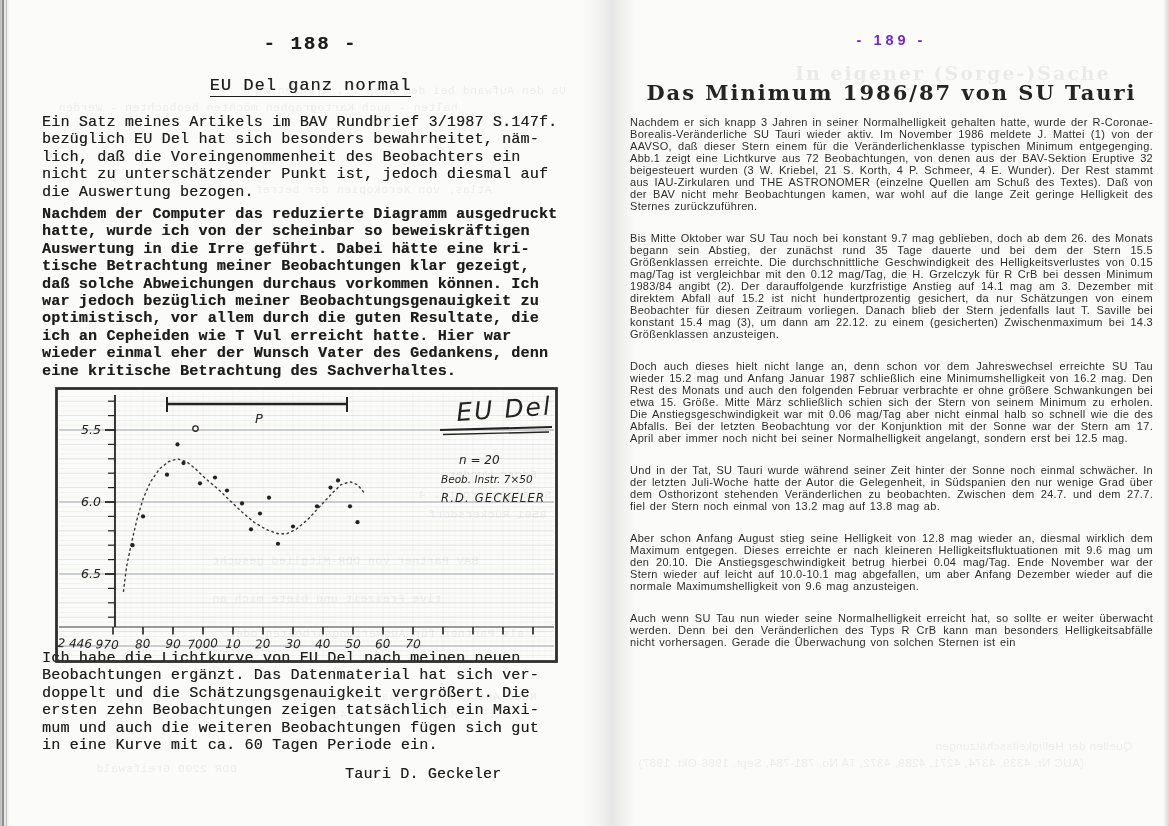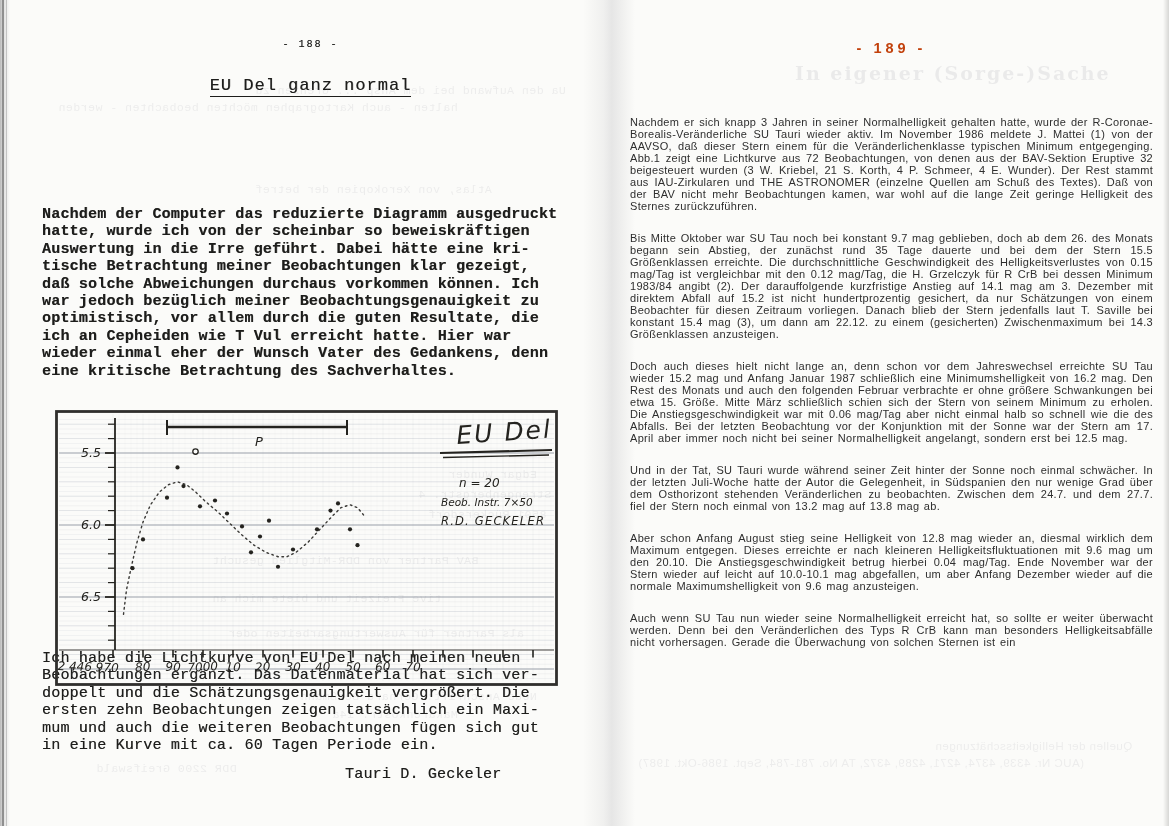--- a/index.html
+++ b/index.html
@@ -13,36 +13,36 @@
   .gutter{position:absolute;left:583px;top:0;bottom:0;width:52px;z-index:1;
     background:linear-gradient(90deg,rgba(140,140,145,0) 0,rgba(140,140,145,.10) 40%,rgba(120,120,128,.16) 55%,rgba(140,140,145,0) 100%);}
   .edge-right{position:absolute;right:0;top:0;bottom:0;width:6px;z-index:5;
     background:linear-gradient(270deg,#d7d7d5 0,rgba(255,255,255,0) 6px);}
 
   
   .page-left{position:absolute;left:42px;top:0;width:537px;height:826px;z-index:2;}
   .tw{font-family:"Liberation Mono","DejaVu Sans Mono",monospace;color:#1d1d1b;
       font-size:15px;line-height:17.4px;white-space:pre-wrap;letter-spacing:.2px;
       text-shadow:.35px 0 0 rgba(20,20,20,.55);}
-  .pl-header{position:absolute;top:36px;left:0;width:100%;text-align:center;font-size:10px;letter-spacing:2px;}
+  .pl-header{position:absolute;top:36px;left:0;width:100%;text-align:center;font-size:19px;letter-spacing:2px;font-weight:bold;}
   .pl-title{position:absolute;top:77px;left:0;width:100%;text-align:center;font-size:17px;}
   .pl-title span{border-bottom:1.6px solid #1d1d1b;padding-bottom:1px;letter-spacing:1px;}
   .pl-p1{position:absolute;top:114px;left:0;}
   .pl-p2{position:absolute;top:206px;left:0;font-weight:bold;}
   .pl-p3{position:absolute;top:650px;left:0;}
   .pl-sig{position:absolute;top:766px;left:303px;}
 
   
-  .chart-wrap{position:absolute;left:13px;top:410px;width:532px;height:276px;z-index:2;}
+  .chart-wrap{position:absolute;left:13px;top:387px;width:532px;height:276px;z-index:2;}
   .hw{font-family:"DejaVu Sans",sans-serif;font-style:italic;fill:#24231f;}
 
   
   .page-right{position:absolute;left:630px;top:0;width:523px;height:826px;z-index:2;}
   .pr-header{position:absolute;top:32px;left:0;width:100%;text-align:center;
-     font-size:14.5px;letter-spacing:4px;color:#c2410c;font-weight:bold;margin-top:8px;}
+     font-size:14.5px;letter-spacing:4px;color:#6d28d9;font-weight:bold;}
   .pr-title{position:absolute;top:80px;left:0;width:100%;text-align:center;
      font-family:"DejaVu Serif",serif;font-size:21px;letter-spacing:2px;color:#242424;font-weight:bold;}
   .pr-body{position:absolute;top:112px;left:0;width:523px;}
   .pr-body p{margin:4px 0 20px 0;font-size:11px;line-height:12px;color:#2e2e2e;
      text-align:justify;letter-spacing:.3px;word-spacing:1.2px;}
 
   
   .ghost-layer{position:absolute;inset:0;z-index:3;pointer-events:none;}
   .ghost{position:absolute;color:#8e8e99;opacity:.13;font-size:11.5px;letter-spacing:.5px;white-space:nowrap;
      font-family:"Liberation Sans",sans-serif;}
@@ -55,20 +55,25 @@
 
 <div class="edge-left"></div>
 <div class="edge-line1"></div>
 <div class="edge-line2"></div>
 <div class="gutter"></div>
 <div class="edge-right"></div>
 
 <div class="page-left">
   <div class="tw pl-header">- 188 -</div>
   <div class="tw pl-title"><span>EU Del ganz normal</span></div>
+  <div class="tw pl-p1">Ein Satz meines Artikels im BAV Rundbrief 3/1987 S.147f.
+bezüglich EU Del hat sich besonders bewahrheitet, näm-
+lich, daß die Voreingenommenheit des Beobachters ein
+nicht zu unterschätzender Punkt ist, jedoch diesmal auf
+die Auswertung bezogen.</div>
   <div class="tw pl-p2">Nachdem der Computer das reduzierte Diagramm ausgedruckt
 hatte, wurde ich von der scheinbar so beweiskräftigen
 Auswertung in die Irre geführt. Dabei hätte eine kri-
 tische Betrachtung meiner Beobachtungen klar gezeigt,
 daß solche Abweichungen durchaus vorkommen können. Ich
 war jedoch bezüglich meiner Beobachtungsgenauigkeit zu
 optimistisch, vor allem durch die guten Resultate, die
 ich an Cepheiden wie T Vul erreicht hatte. Hier war
 wieder einmal eher der Wunsch Vater des Gedankens, denn
 eine kritische Betrachtung des Sachverhaltes.</div>
@@ -288,20 +293,21 @@
 Beobachtungen ergänzt. Das Datenmaterial hat sich ver-
 doppelt und die Schätzungsgenauigkeit vergrößert. Die
 ersten zehn Beobachtungen zeigen tatsächlich ein Maxi-
 mum und auch die weiteren Beobachtungen fügen sich gut
 in eine Kurve mit ca. 60 Tagen Periode ein.</div>
   <div class="tw pl-sig">Tauri D. Geckeler</div>
 </div>
 
 <div class="page-right">
   <div class="pr-header">- 189 -</div>
+  <div class="pr-title">Das Minimum 1986/87 von SU Tauri</div>
   <div class="pr-body">
     <p>Nachdem er sich knapp 3 Jahren in seiner Normalhelligkeit gehalten hatte, wurde der R-Coronae-Borealis-Veränderliche SU Tauri wieder aktiv. Im November 1986 meldete J. Mattei (1) von der AAVSO, daß dieser Stern einem für die Veränderlichenklasse typischen Minimum entgegenging. Abb.1 zeigt eine Lichtkurve aus 72 Beobachtungen, von denen aus der BAV-Sektion Eruptive 32 beigesteuert wurden (3 W. Kriebel, 21 S. Korth, 4 P. Schmeer, 4 E. Wunder). Der Rest stammt aus IAU-Zirkularen und THE ASTRONOMER (einzelne Quellen am Schuß des Textes). Daß von der BAV nicht mehr Beobachtungen kamen, war wohl auf die lange Zeit geringe Helligkeit des Sternes zurückzuführen.</p>
     <p>Bis Mitte Oktober war SU Tau noch bei konstant 9.7 mag geblieben, doch ab dem 26. des Monats begann sein Abstieg, der zunächst rund 35 Tage dauerte und bei dem der Stern 15.5 Größenklassen erreichte. Die durchschnittliche Geschwindigkeit des Helligkeitsverlustes von 0.15 mag/Tag ist vergleichbar mit den 0.12 mag/Tag, die H. Grzelczyk für R CrB bei dessen Minimum 1983/84 angibt (2). Der darauffolgende kurzfristige Anstieg auf 14.1 mag am 3. Dezember mit direktem Abfall auf 15.2 ist nicht hundertprozentig gesichert, da nur Schätzungen von einem Beobachter für diesen Zeitraum vorliegen. Danach blieb der Stern jedenfalls laut T. Saville bei konstant 15.4 mag (3), um dann am 22.12. zu einem (gesicherten) Zwischenmaximum bei 14.3 Größenklassen anzusteigen.</p>
     <p>Doch auch dieses hielt nicht lange an, denn schon vor dem Jahreswechsel erreichte SU Tau wieder 15.2 mag und Anfang Januar 1987 schließlich eine Minimumshelligkeit von 16.2 mag. Den Rest des Monats und auch den folgenden Februar verbrachte er ohne größere Schwankungen bei etwa 15. Größe. Mitte März schließlich schien sich der Stern von seinem Minimum zu erholen. Die Anstiegsgeschwindigkeit war mit 0.06 mag/Tag aber nicht einmal halb so schnell wie die des Abfalls. Bei der letzten Beobachtung vor der Konjunktion mit der Sonne war der Stern am 17. April aber immer noch nicht bei seiner Normalhelligkeit angelangt, sondern erst bei 12.5 mag.</p>
     <p>Und in der Tat, SU Tauri wurde während seiner Zeit hinter der Sonne noch einmal schwächer. In der letzten Juli-Woche hatte der Autor die Gelegenheit, in Südspanien den nur wenige Grad über dem Osthorizont stehenden Veränderlichen zu beobachten. Zwischen dem 24.7. und dem 27.7. fiel der Stern noch einmal von 13.2 mag auf 13.8 mag ab.</p>
     <p>Aber schon Anfang August stieg seine Helligkeit von 12.8 mag wieder an, diesmal wirklich dem Maximum entgegen. Dieses erreichte er nach kleineren Helligkeitsfluktuationen mit 9.6 mag um den 20.10. Die Anstiegsgeschwindigkeit betrug hierbei 0.04 mag/Tag. Ende November war der Stern wieder auf leicht auf 10.0-10.1 mag abgefallen, um aber Anfang Dezember wieder auf die normale Maximumshelligkeit von 9.6 mag anzusteigen.</p>
     <p>Auch wenn SU Tau nun wieder seine Normalhelligkeit erreicht hat, so sollte er weiter überwacht werden. Denn bei den Veränderlichen des Typs R CrB kann man besonders Helligkeitsabfälle nicht vorhersagen. Gerade die Überwachung von solchen Sternen ist ein</p>
   </div>
 </div>
 

